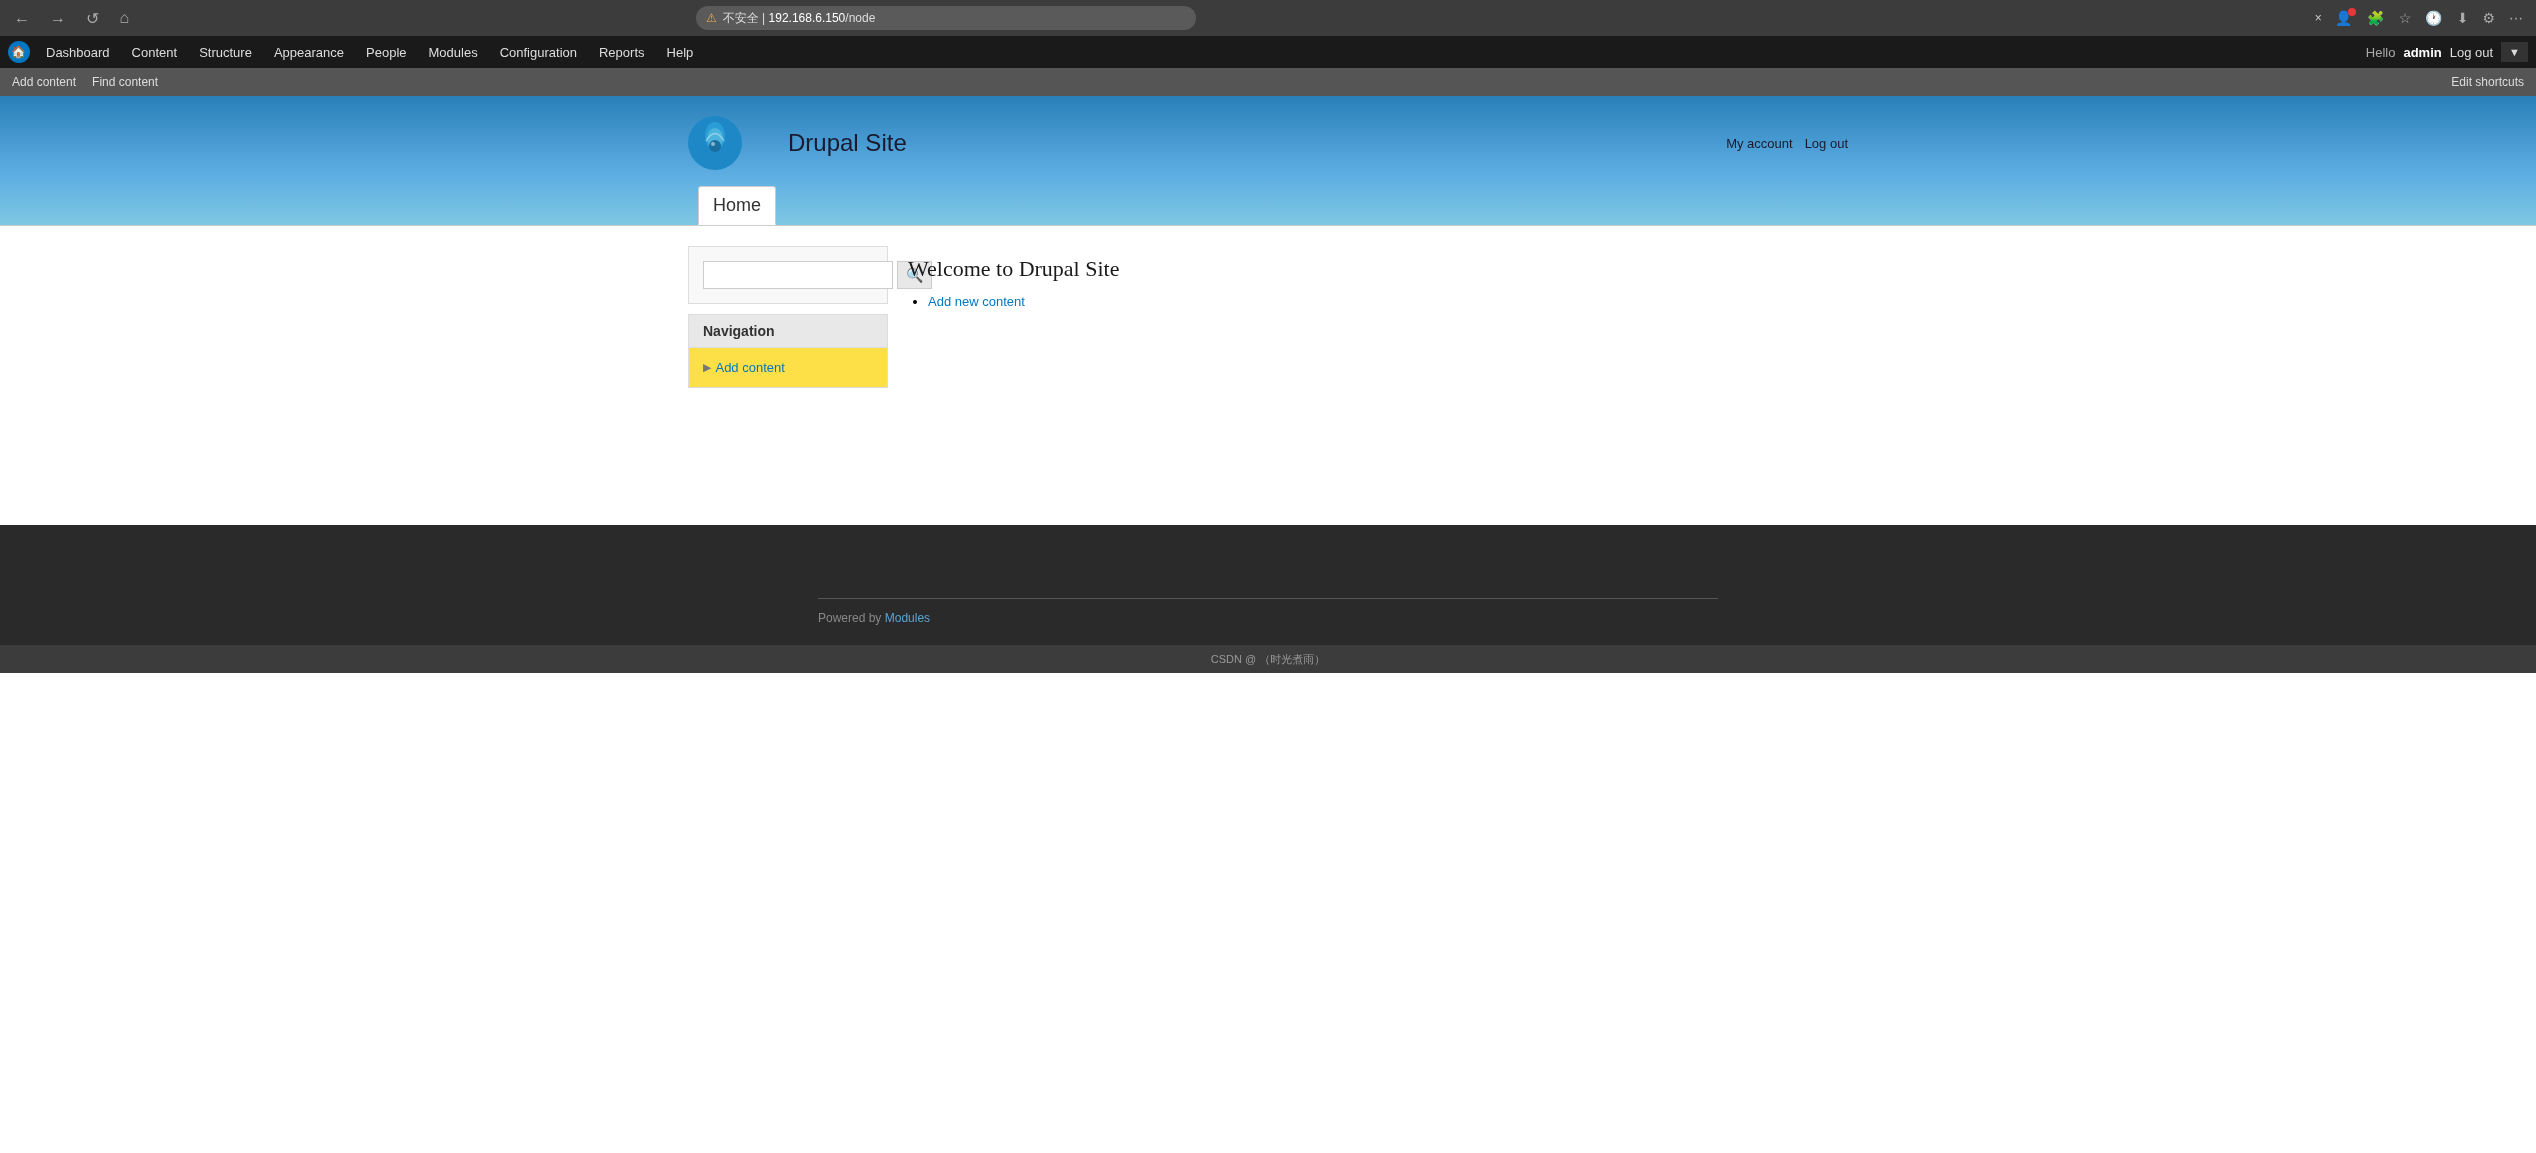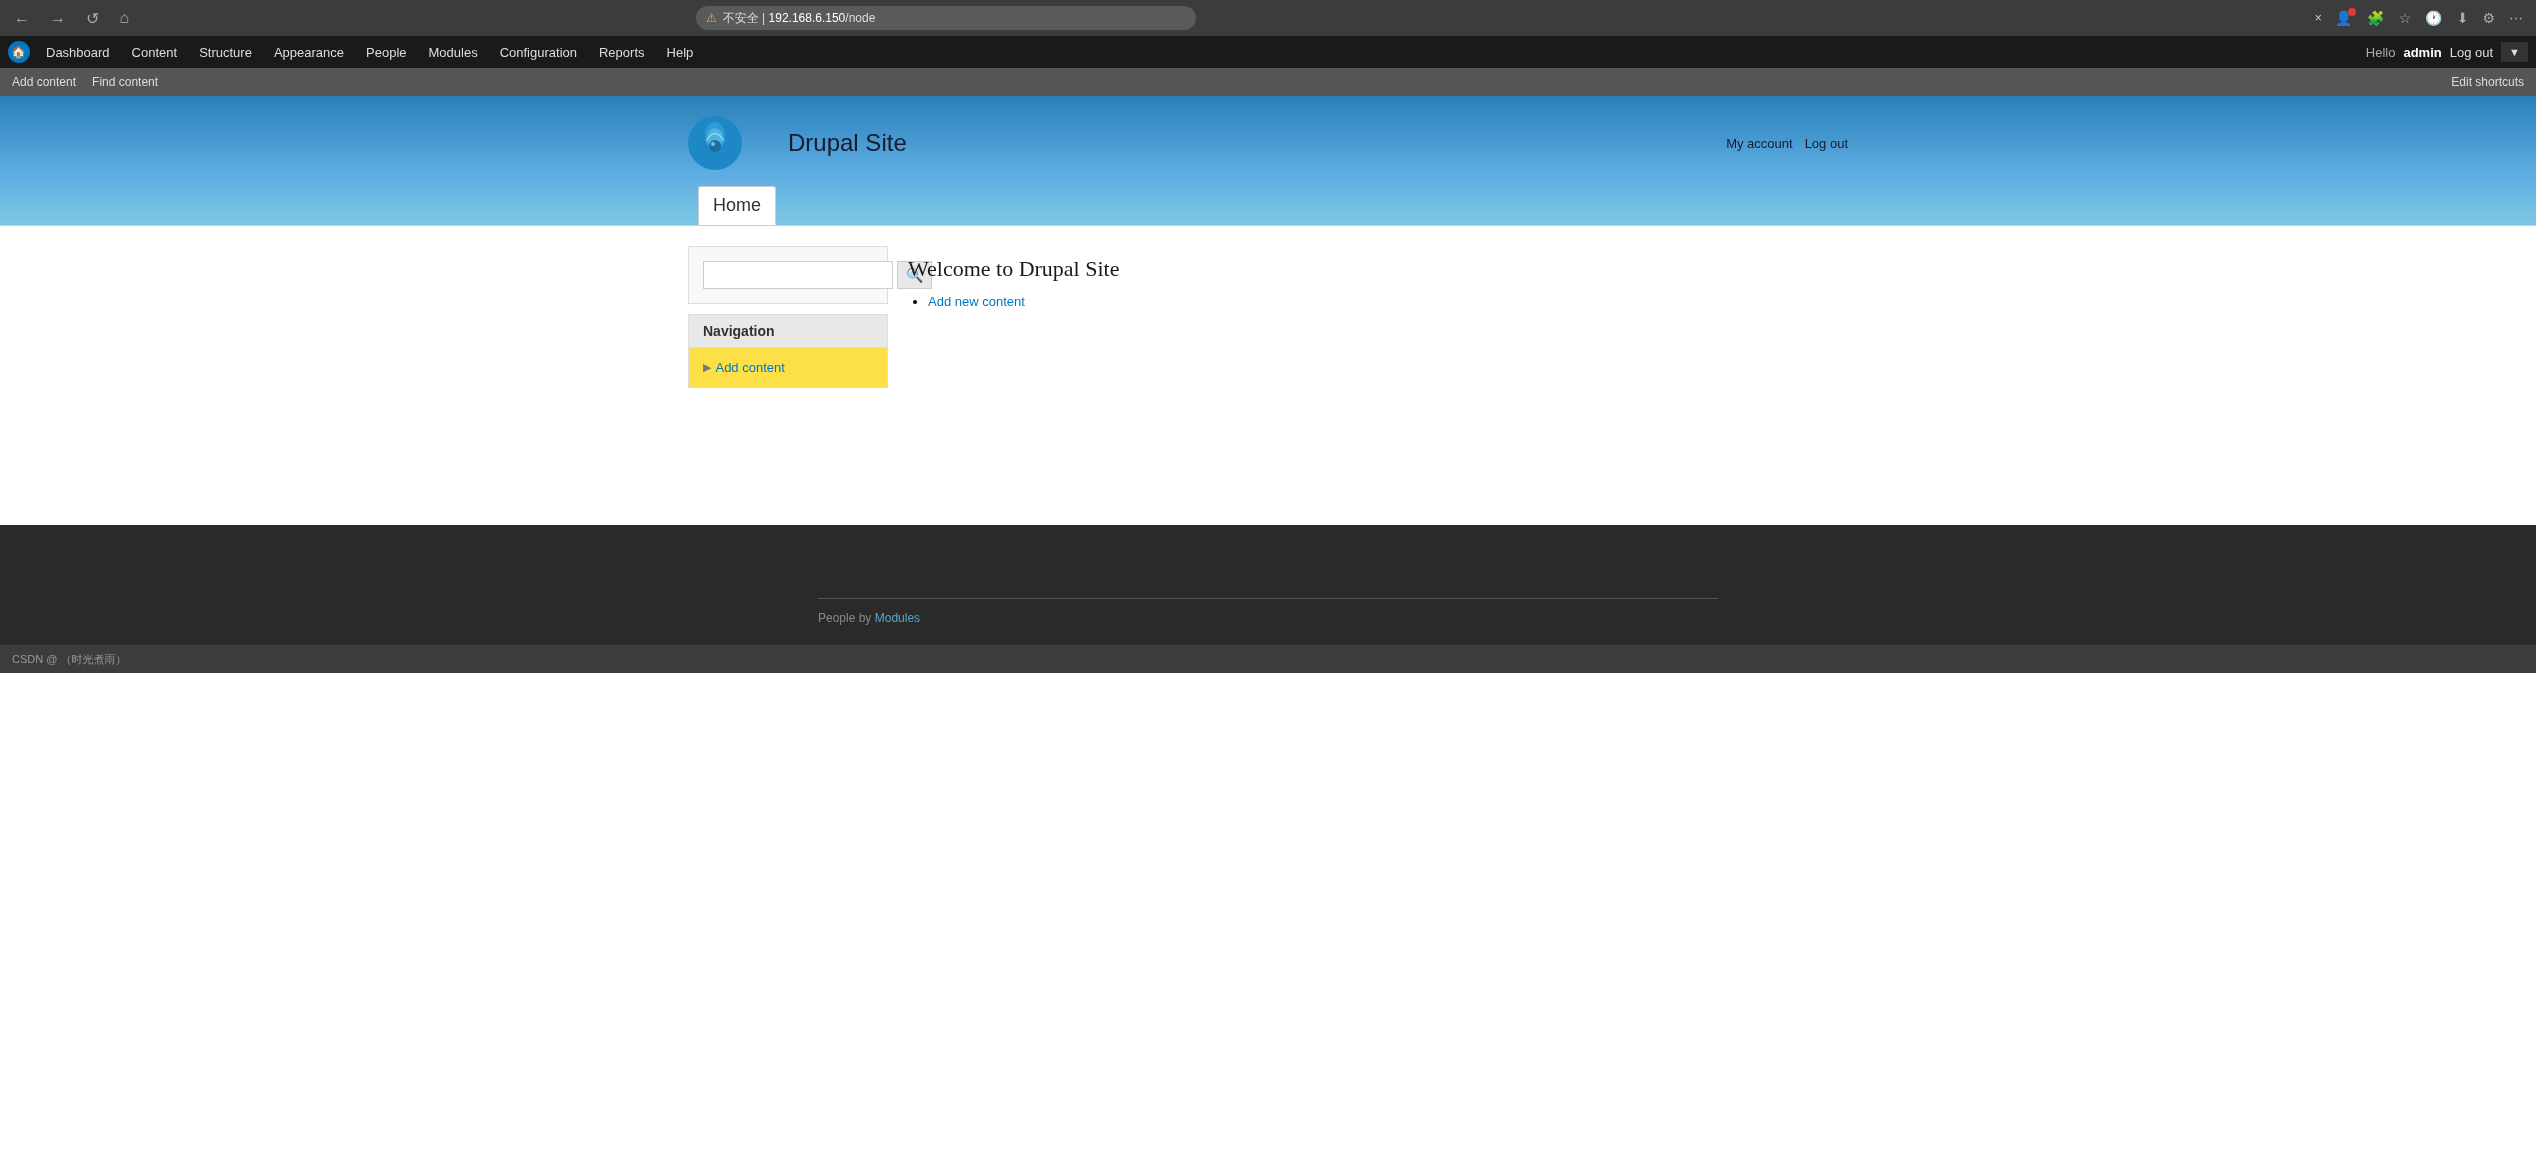--- a/index.html
+++ b/index.html
@@ -371,21 +371,21 @@
       text-decoration: none;
       cursor: pointer;
     }
 
     
     .browser-bottom {
       background: #3c3c3c;
       height: 28px;
       display: flex;
       align-items: center;
-      justify-content: flex-start;
+      justify-content: center;
       padding: 0 12px;
     }
     .bottom-text {
       color: #999;
       font-size: 11px;
     }
   </style>
 </head>
 <body>
 
@@ -504,20 +504,20 @@
       </ul>
     </main>
 
   </div>
 </div>
 
 <footer class="site-footer">
   <hr class="footer-divider">
   <div class="footer-inner">
     <p class="footer-text">
-      <span>People by</span> <a>Modules</a>
+      <span>Powered by</span> <a>Modules</a>
     </p>
   </div>
 </footer>
 
 <div class="browser-bottom">
   <span class="bottom-text">CSDN @ （时光煮雨）</span>
 </div>
 
 </body></html>

